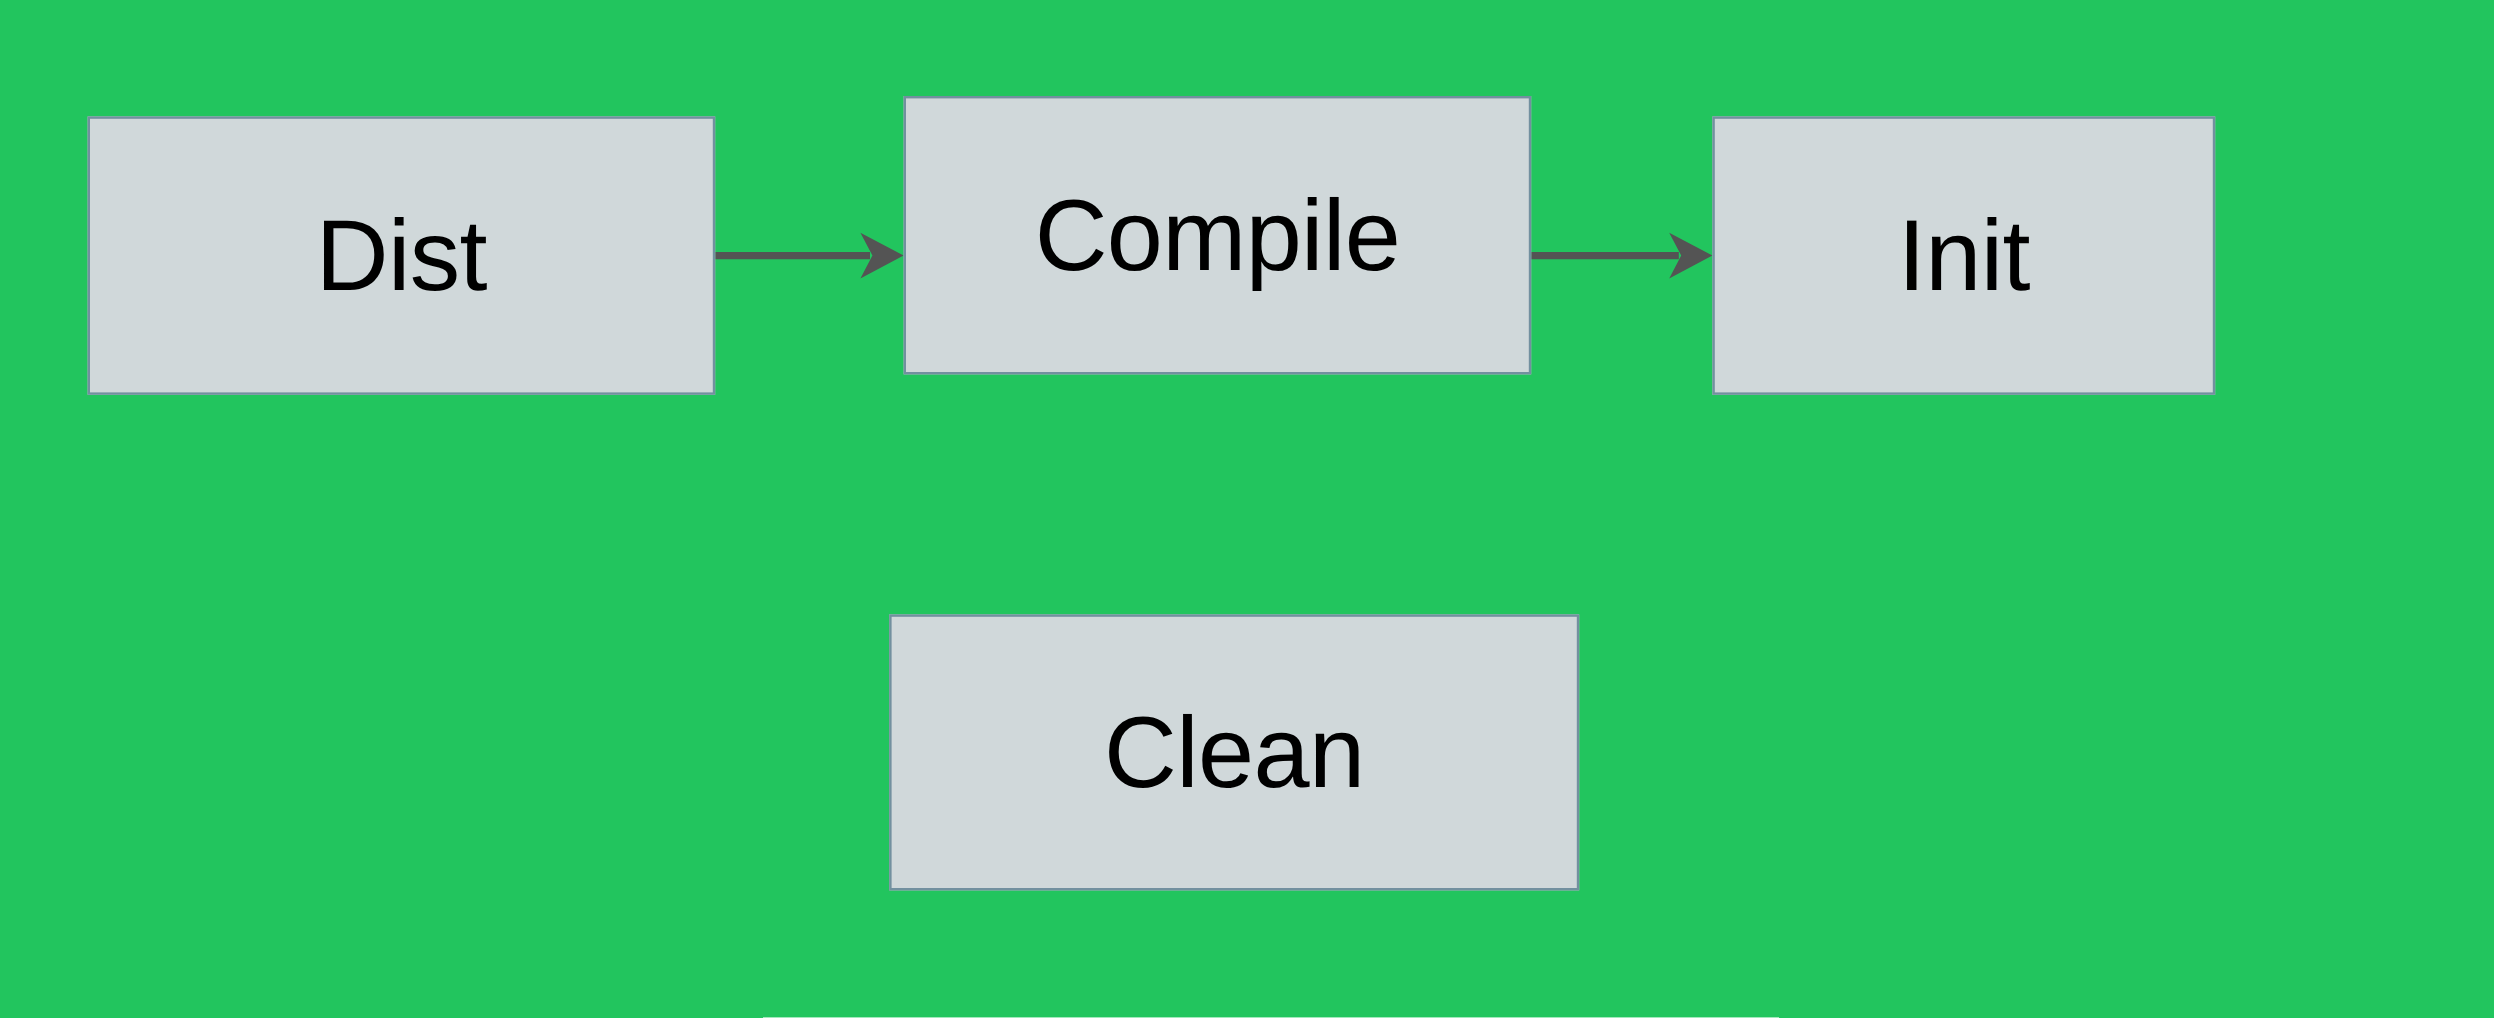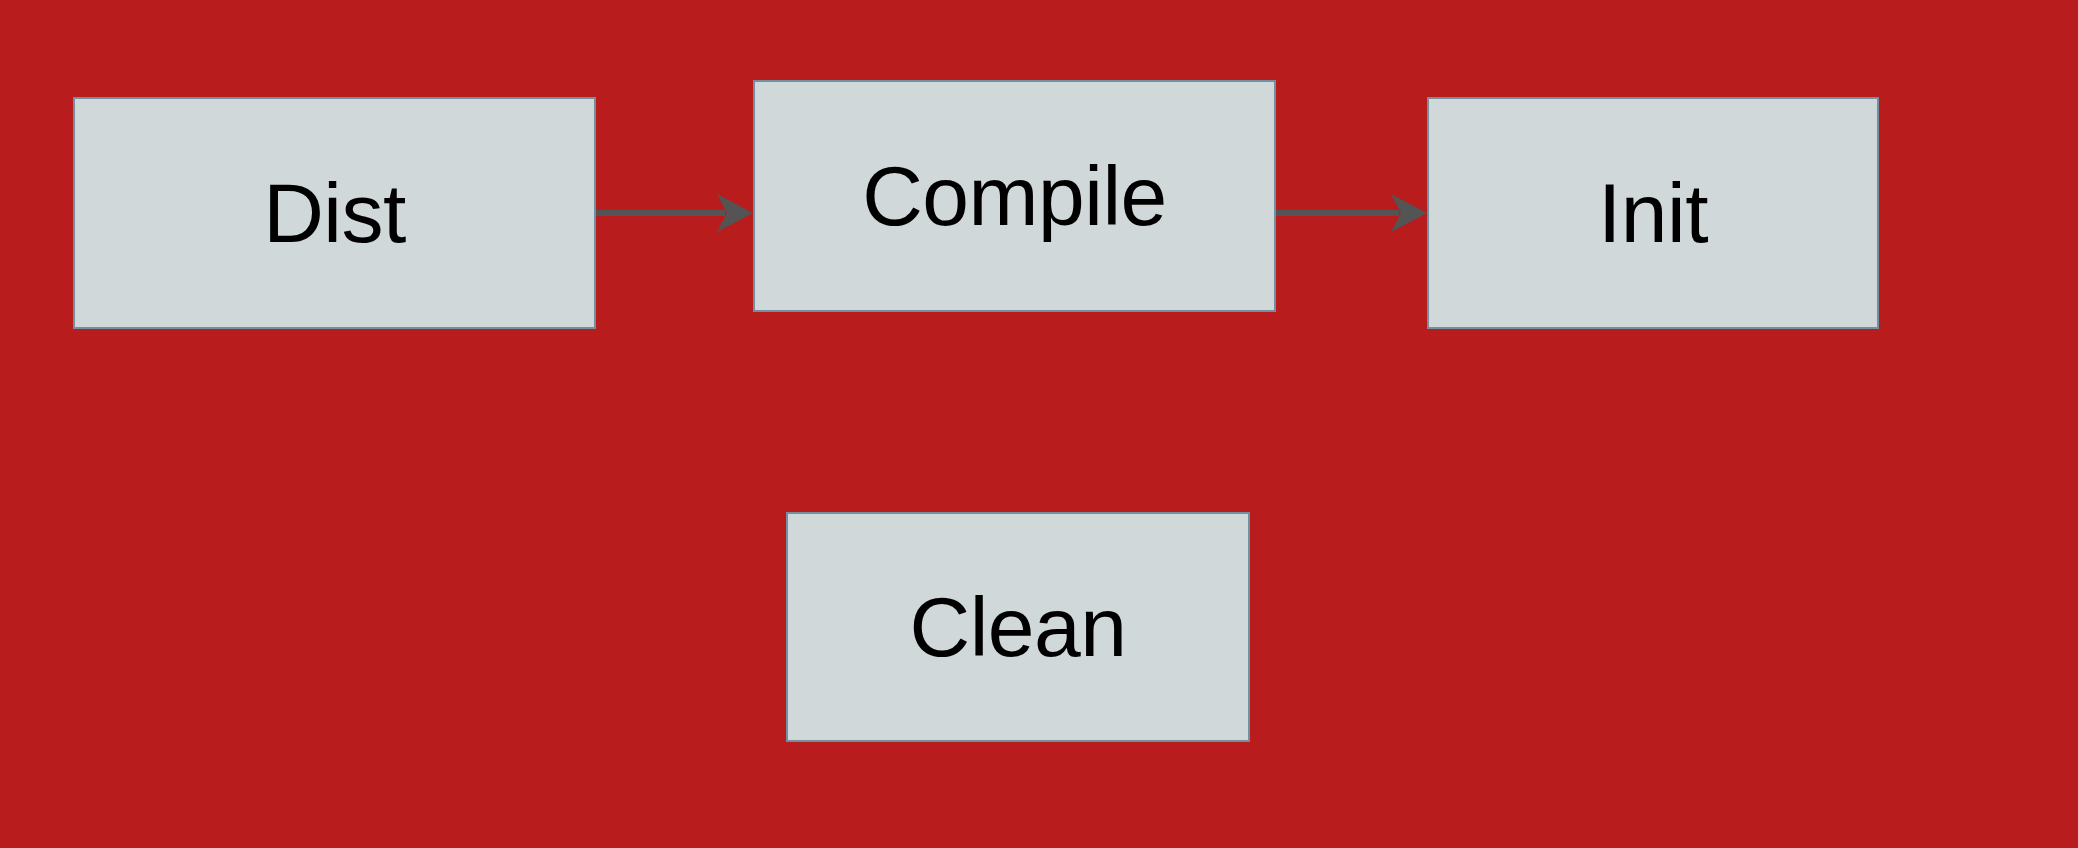--- a/index.html
+++ b/index.html
@@ -45,21 +45,21 @@
     height: 848px;
     pointer-events: none;
   }
   .edge-layer .edge-hit {
     pointer-events: auto;
   }
 </style>
 </head>
 <body>
 
-<div id="canvas" style="width: 2078px; height: 848px; background: #b91c1c;">
+<div id="canvas" style="width: 2078px; height: 848px; background: #22c55e;">
 
   <svg class="edge-layer" width="2078" height="848" viewBox="0 0 2078 848" xmlns="http://www.w3.org/2000/svg" aria-hidden="true" style="width: 2078px; height: 848px;">
     <g id="edges-group">
         <g class="edge-hit">
           <line x1="596" y1="213" x2="725" y2="213" stroke="#545454" stroke-width="6" stroke-linecap="butt"></line>
           <polygon points="753,213 717,232 727,213 717,194" fill="#545454"></polygon>
         </g>
         <g class="edge-hit">
           <line x1="1276" y1="213" x2="1399" y2="213" stroke="#545454" stroke-width="6" stroke-linecap="butt"></line>
           <polygon points="1427,213 1391,232 1401,213 1391,194" fill="#545454"></polygon>
@@ -67,21 +67,21 @@
       </g>
   </svg>
 
   <div id="nodes-group">
       <div class="node" style="left: 73px; top: 97px; width: 523px; height: 232px; background: rgb(208, 216, 218); border-color: rgb(114, 144, 159); border-width: 2px;">
         <span class="node-label" style="color: rgb(0, 0, 0); font-size: 84px;">Dist</span>
       </div>
       <div class="node" style="left: 753px; top: 80px; width: 523px; height: 232px; background: rgb(208, 216, 218); border-color: rgb(114, 144, 159); border-width: 2px;">
         <span class="node-label" style="color: rgb(0, 0, 0); font-size: 84px;">Compile</span>
       </div>
-      <div class="node" style="left: 1427px; top: 97px; width: 452px; height: 232px; background: rgb(208, 216, 218); border-color: rgb(114, 144, 159); border-width: 2px;">
+      <div class="node" style="left: 1427px; top: 97px; width: 419px; height: 232px; background: rgb(208, 216, 218); border-color: rgb(114, 144, 159); border-width: 2px;">
         <span class="node-label" style="color: rgb(0, 0, 0); font-size: 84px;">Init</span>
       </div>
-      <div class="node" style="left: 786px; top: 512px; width: 464px; height: 230px; background: rgb(208, 216, 218); border-color: rgb(114, 144, 159); border-width: 2px;">
+      <div class="node" style="left: 741px; top: 512px; width: 575px; height: 230px; background: rgb(208, 216, 218); border-color: rgb(114, 144, 159); border-width: 2px;">
         <span class="node-label" style="color: rgb(0, 0, 0); font-size: 84px;">Clean</span>
       </div>
     </div>
 
 </div>
 
 </body></html>

